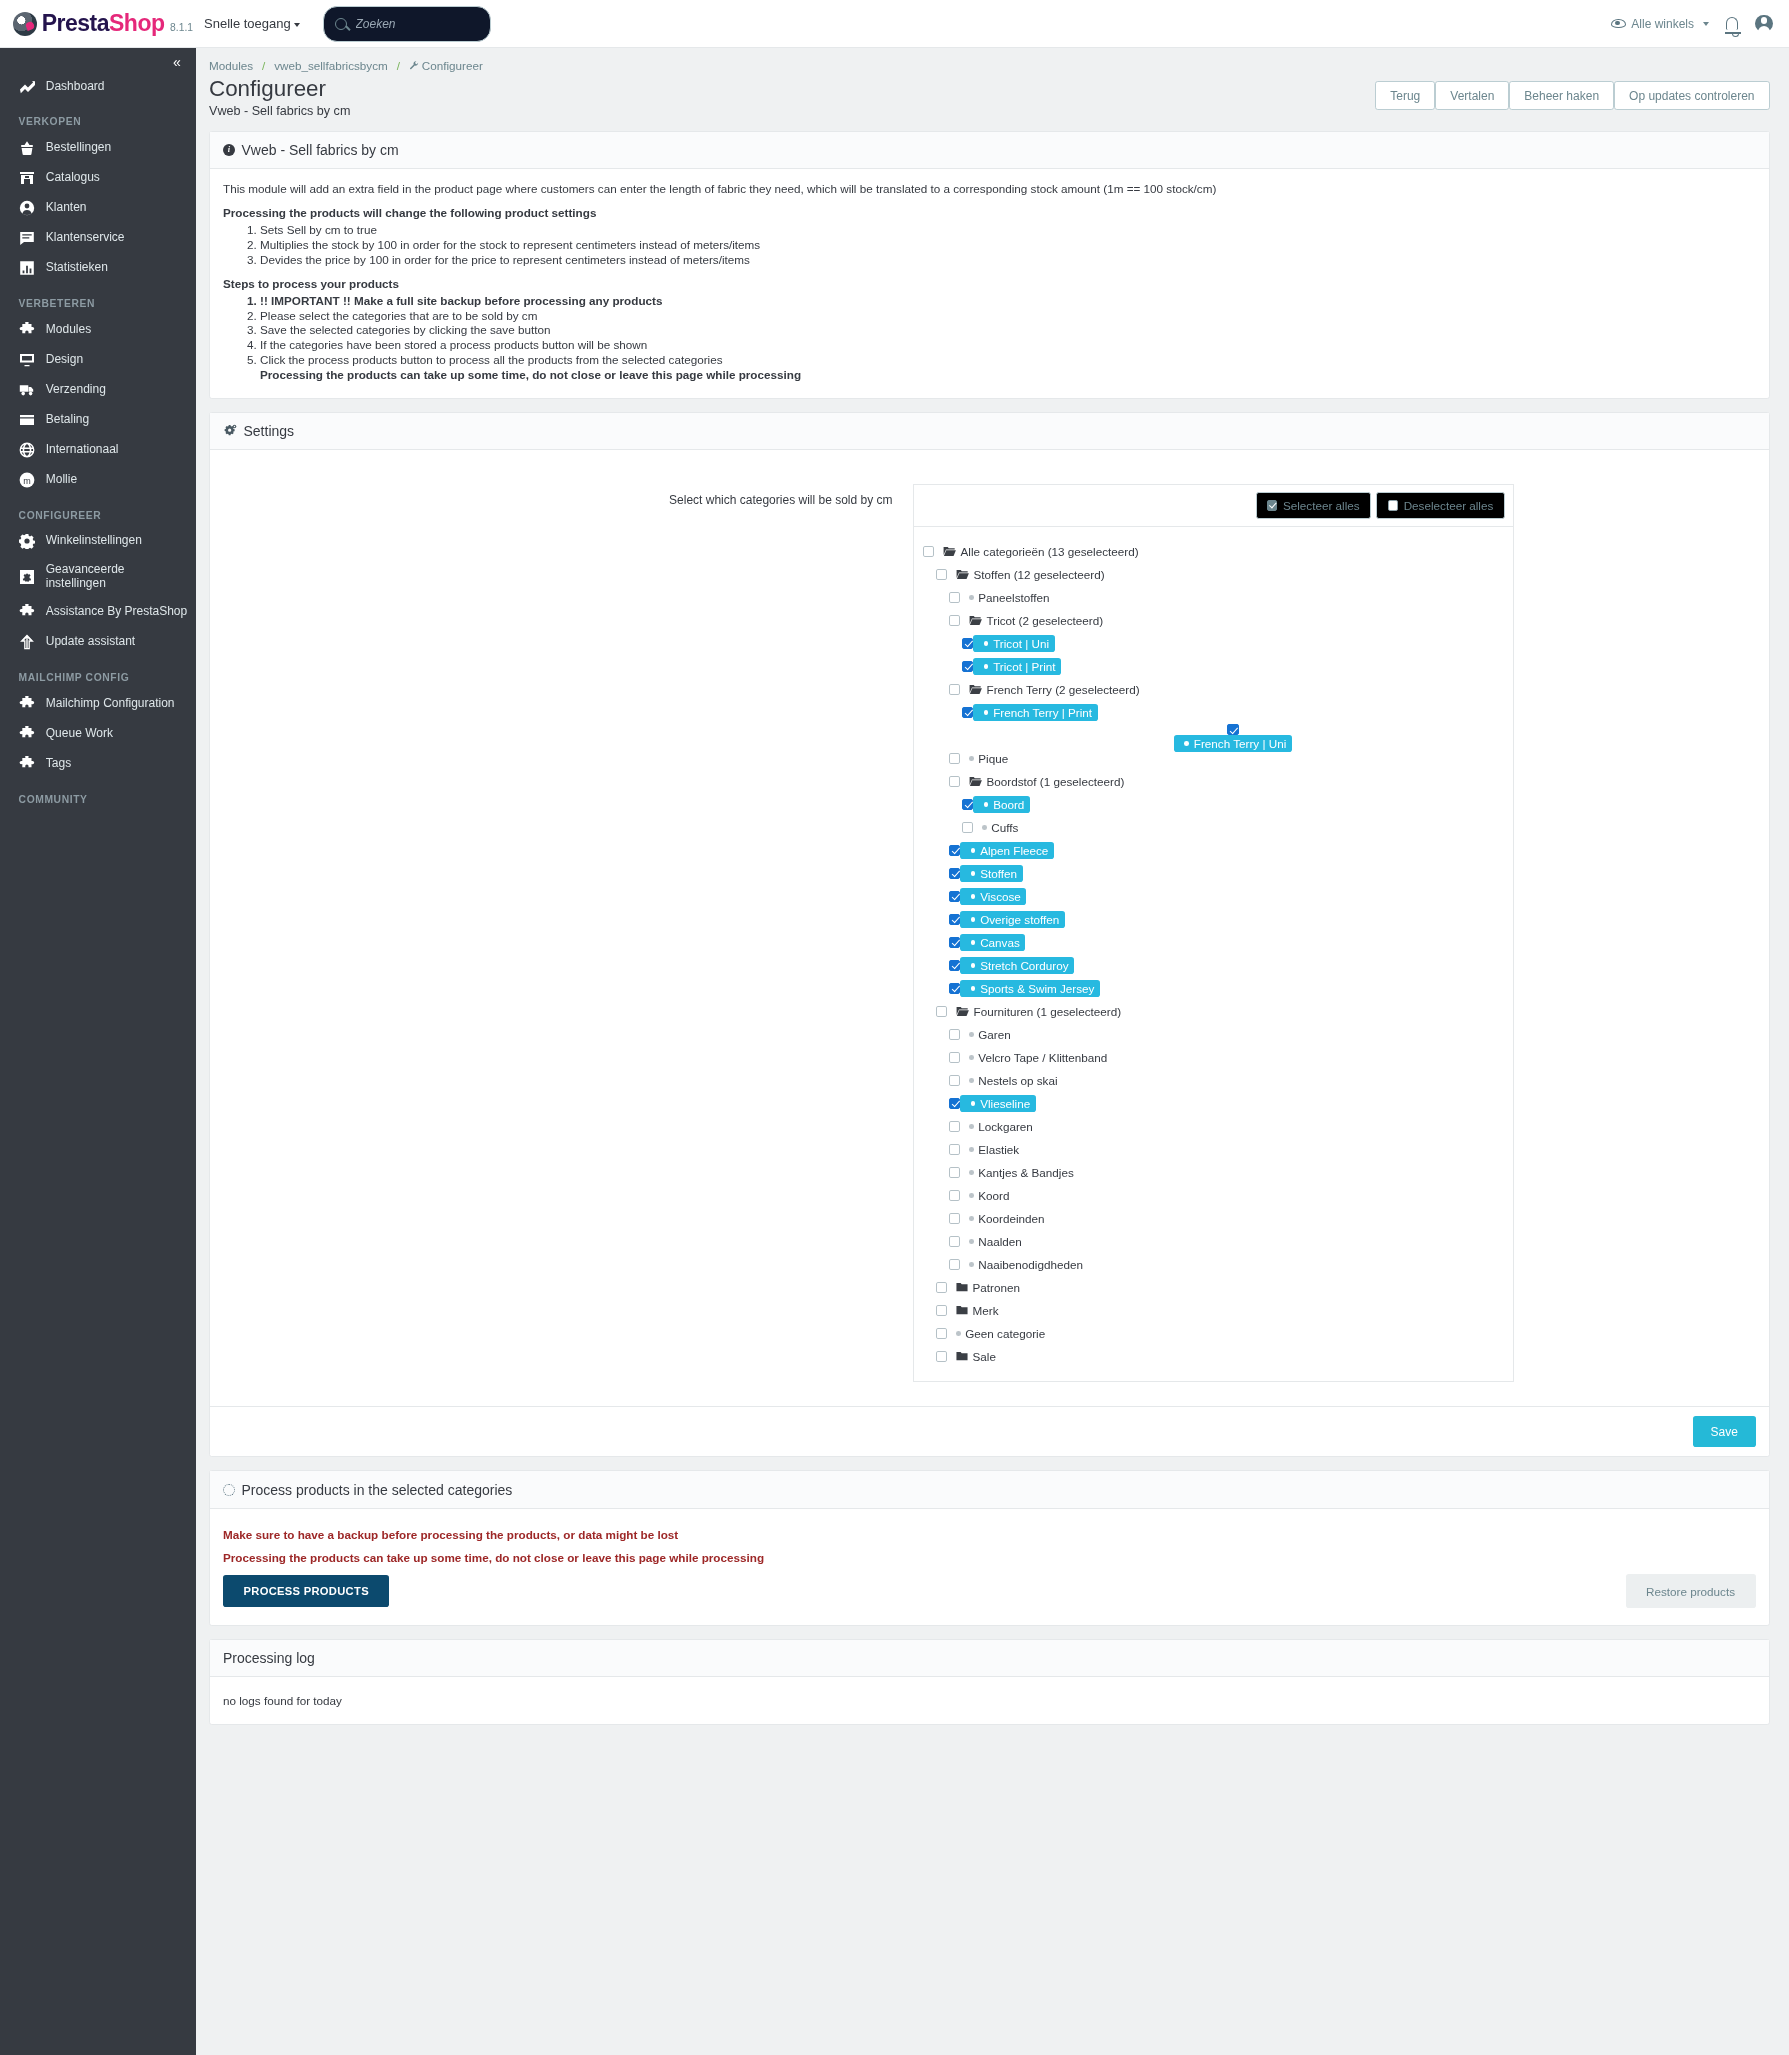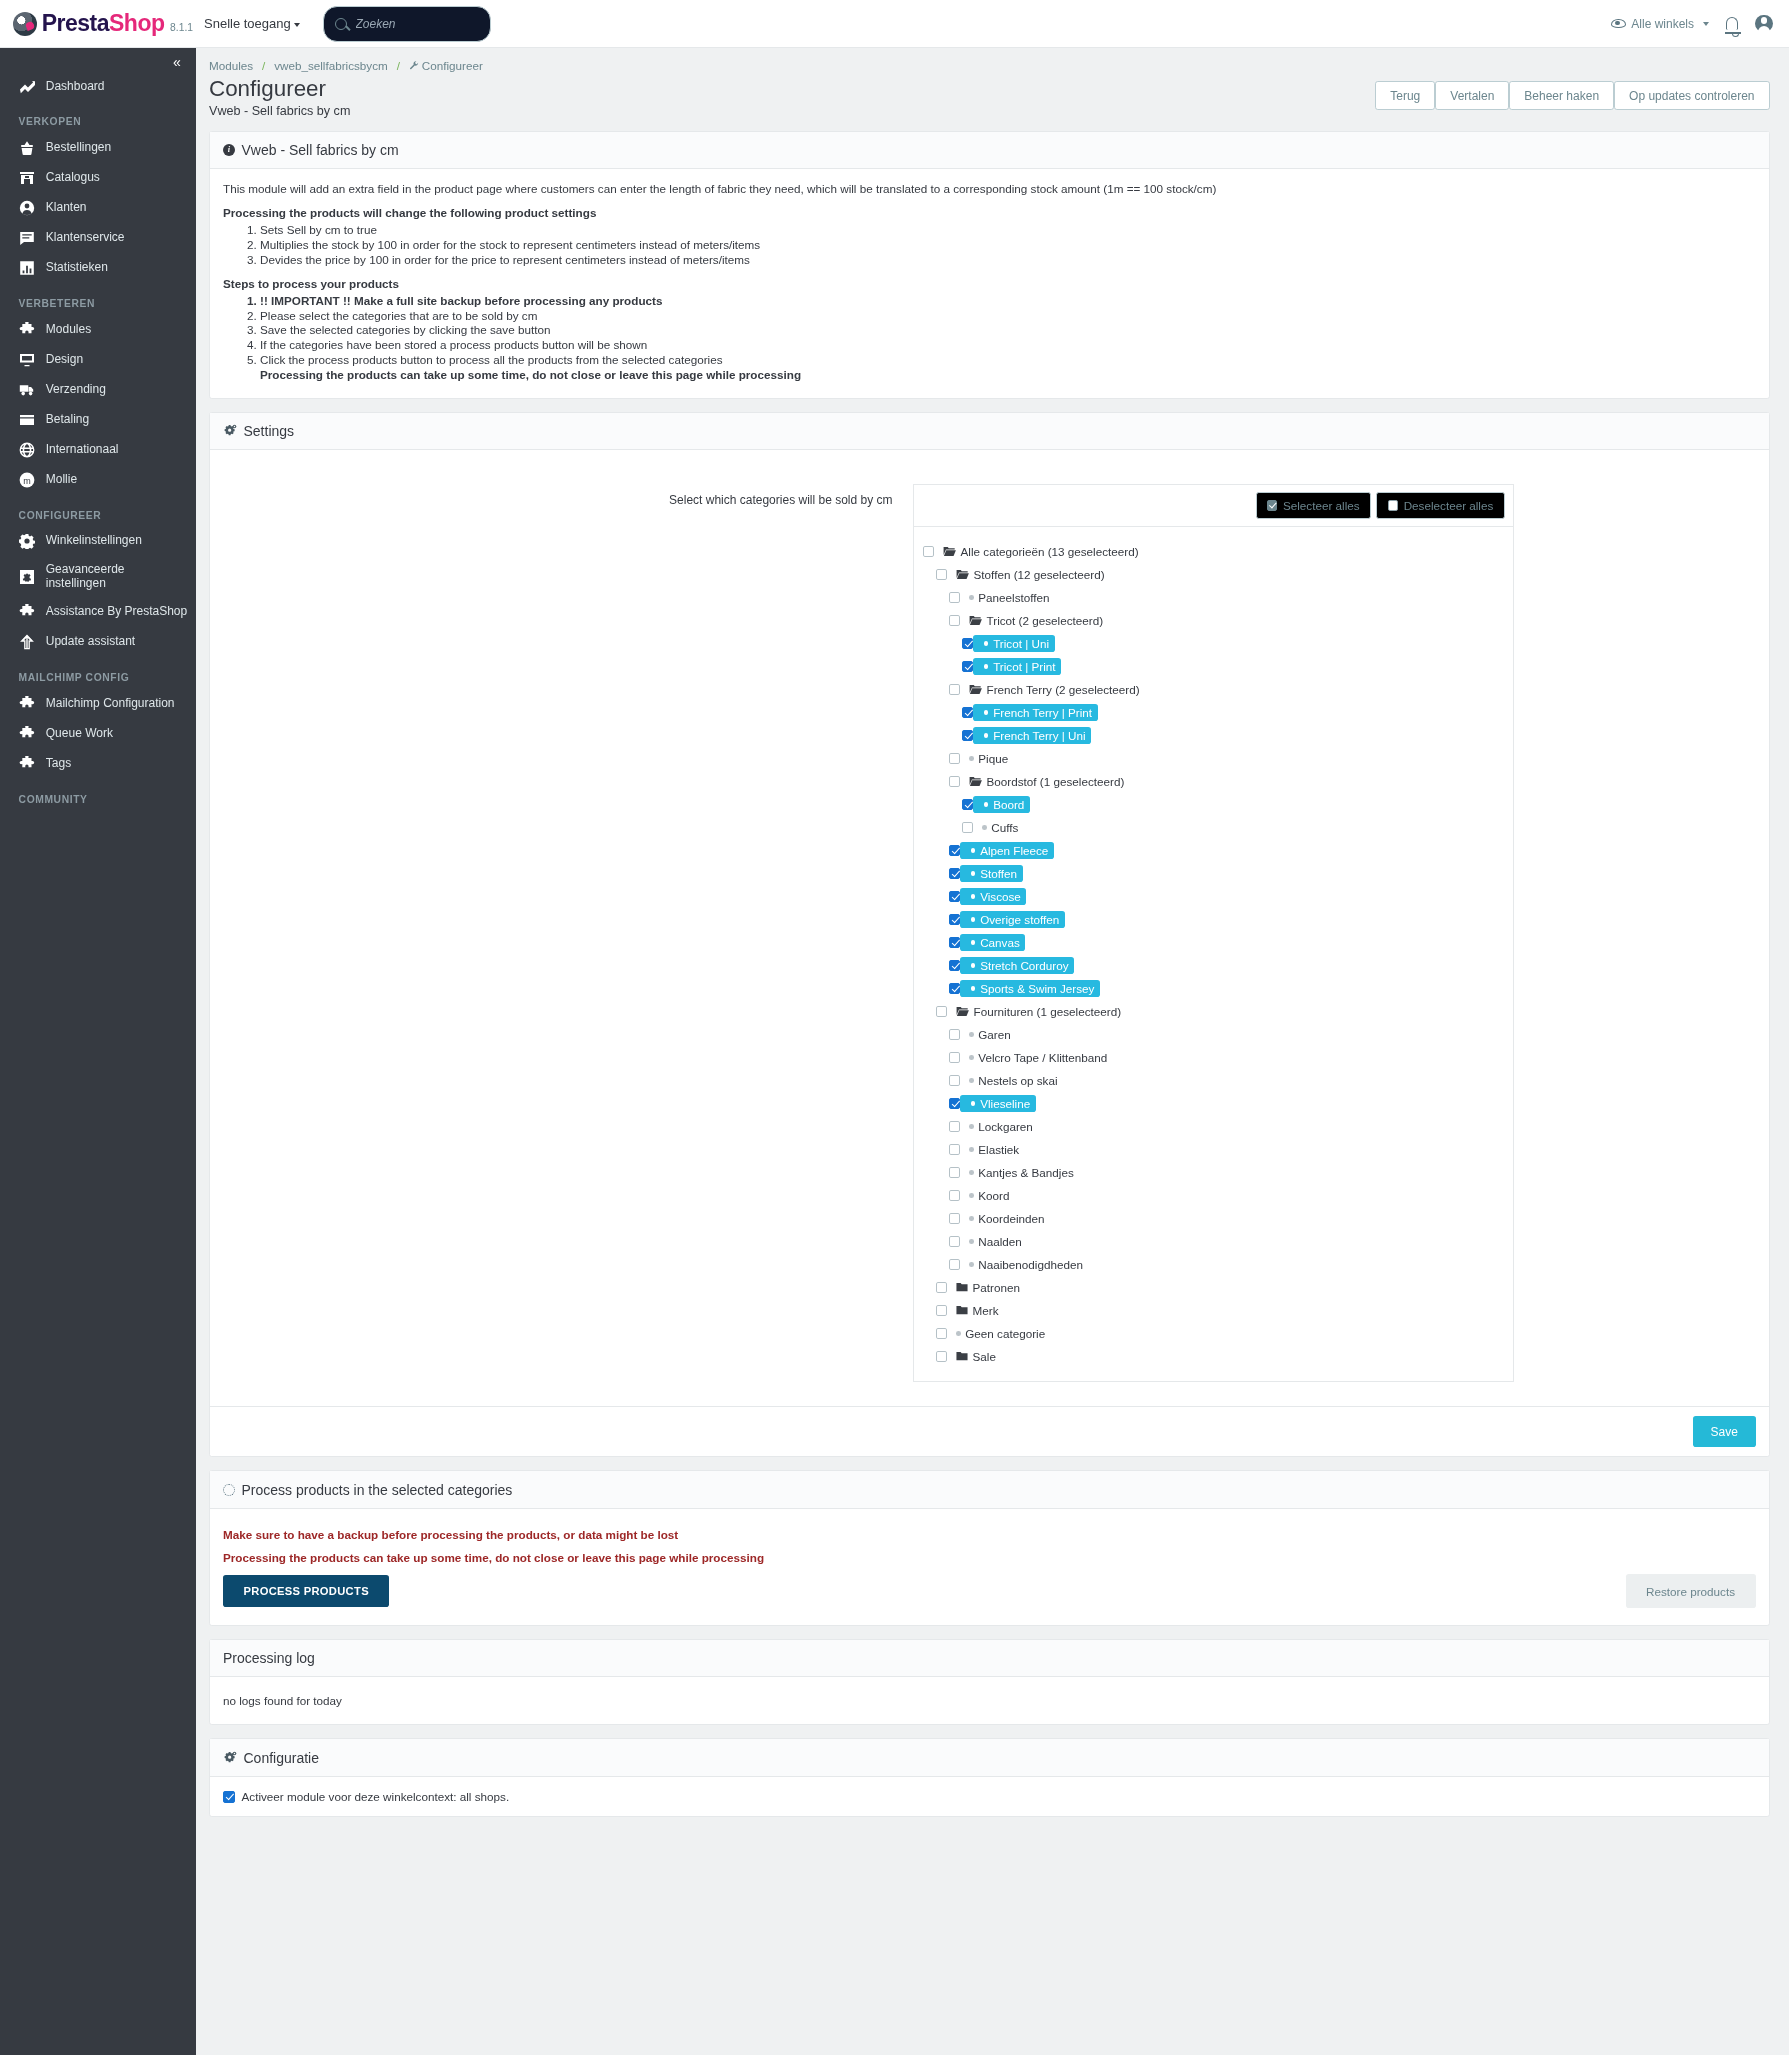--- a/index.html
+++ b/index.html
@@ -552,21 +552,21 @@
               </div>
               <div class="tnode sel" style="padding-left: 39px;">
                 <span class="cb on"></span>
                 <span class="pill">
                   <span class="glyph">
                     <span class="dot"></span>
                   </span>
                   <span class="lbl">French Terry | Print</span>
                 </span>
               </div>
-              <div class="tnode sel" style="padding-left: 39px;">
+              <div class="tnode sel" style="padding-left: 39px; flex-direction: column;">
                 <span class="cb on"></span>
                 <span class="pill">
                   <span class="glyph">
                     <span class="dot"></span>
                   </span>
                   <span class="lbl">French Terry | Uni</span>
                 </span>
               </div>
               <div class="tnode" style="padding-left: 26px;">
                 <span class="cb"></span>
@@ -849,33 +849,15 @@
 
   <div class="panel">
     <div class="panel-head">
       <span>Processing log</span>
     </div>
     <div class="panel-body" style="padding:17px 13px;">
       <div class="log-text">no logs found for today</div>
     </div>
   </div>
 
-  <div class="panel" style="margin-bottom:20.5px;">
-    <div class="panel-head">
-      <span class="gears-ic">
-        <svg width="14" height="14" viewBox="0 0 20 20">
-            <path fill="#4a5a63" d="M8.2 1.6 7.9 3a5 5 0 0 0-1.3.6L5.4 2.9 3.6 4.7l.7 1.2a5 5 0 0 0-.6 1.3l-1.4.3v2.5l1.4.3c.1.5.3.9.6 1.3L3.6 13l1.8 1.8 1.2-.7c.4.3.8.5 1.3.6l.3 1.4h2.5l.3-1.4c.5-.1.9-.3 1.3-.6l1.2.7 1.8-1.8-.7-1.2c.3-.4.5-.8.6-1.3l1.4-.3V7.5l-1.4-.3a5 5 0 0 0-.6-1.3l.7-1.2-1.8-1.8-1.2.7a5 5 0 0 0-1.3-.6l-.3-1.4zm1.3 4.9a2.3 2.3 0 1 1 0 4.6 2.3 2.3 0 0 1 0-4.6z"></path>
-            <circle cx="16.4" cy="3.6" r="2.6" fill="#4a5a63"></circle>
-            <circle cx="16.4" cy="3.6" r="1" fill="#fafbfc"></circle>
-          </svg>
-      </span>
-      <span>Configuratie</span>
-    </div>
-    <div class="panel-body" style="padding:13px;">
-      <div class="cfg-row">
-        <span class="cb-blue"></span>
-        <span>Activeer module voor deze winkelcontext: all shops.</span>
-      </div>
-    </div>
-  </div>
 
 </div>
 
 
 </body></html>

